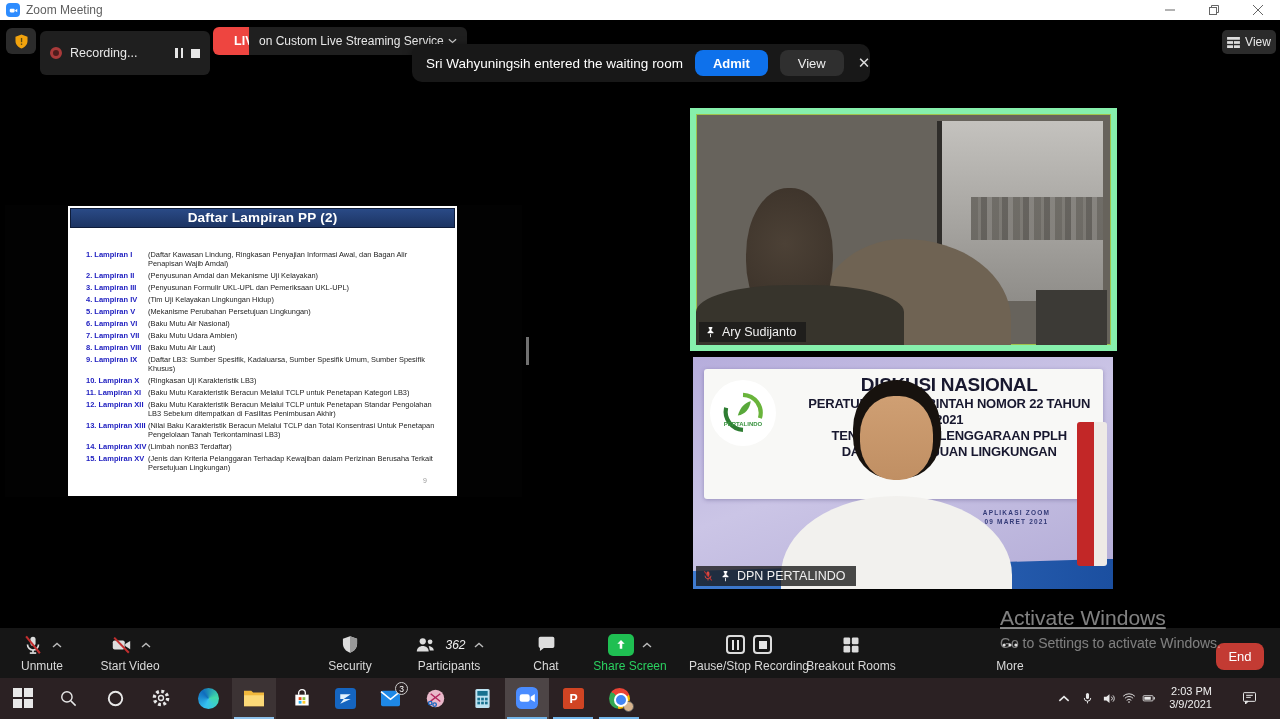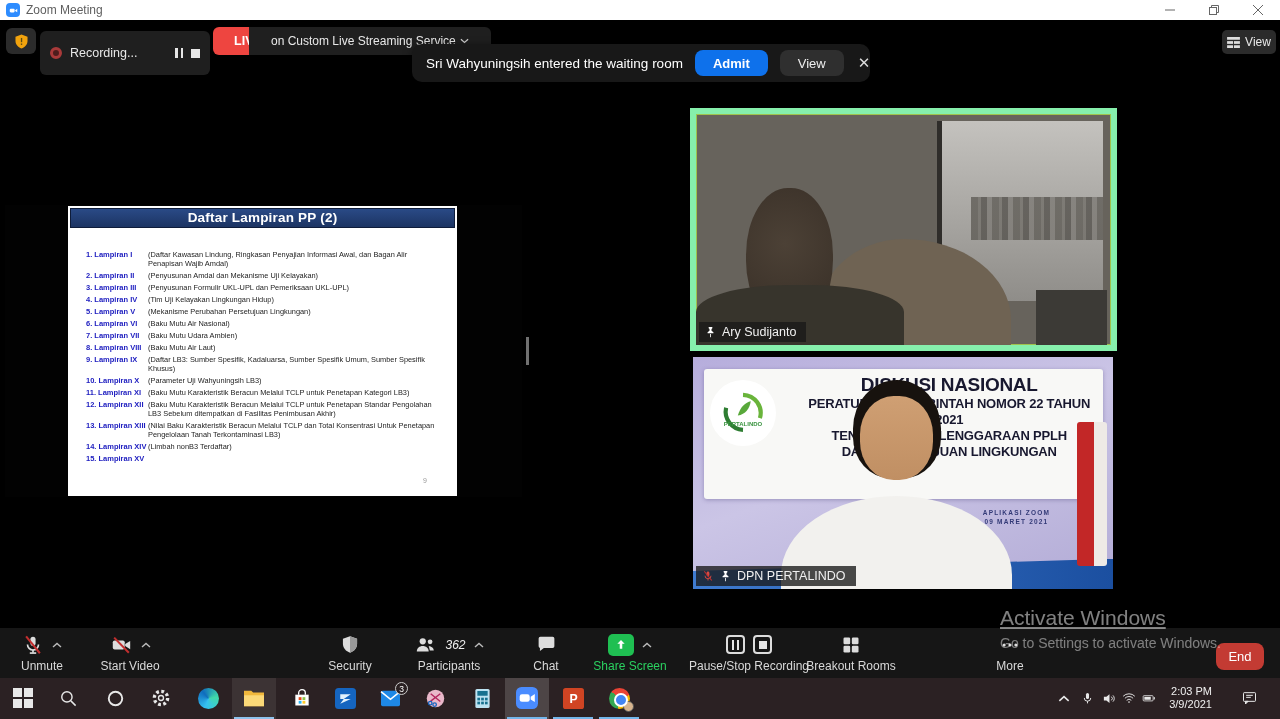--- a/index.html
+++ b/index.html
@@ -14,21 +14,21 @@
 
   
   .pill{position:absolute;background:#1f1f1f;border-radius:6px;display:flex;align-items:center;color:#e8e8e8;}
   .shieldbtn{left:6px;top:28px;width:30px;height:26px;background:#2b2b2b;justify-content:center;}
   .recpill{left:40px;top:31px;width:170px;height:44px;padding:0 10px;gap:8px;font-size:12.5px;}
   .recdot{width:12px;height:12px;border-radius:50%;border:3px solid #a93a3a;background:#4e1d1d;flex:none;}
   .recctl{display:flex;align-items:center;gap:3px;}
   .recbar{width:2.5px;height:10px;background:#e6e6e6;}
   .recsq{width:9px;height:9px;background:#e6e6e6;}
   .livebadge{position:absolute;left:213px;top:27px;width:36px;height:28px;background:#ee4540;border-radius:6px 0 0 6px;color:#fff;font-weight:bold;font-size:12.5px;display:flex;align-items:center;justify-content:center;padding-left:34px;}
-  .streampill{left:249px;top:27px;height:28px;border-radius:0 6px 6px 0;padding:0 22px;gap:4px;font-size:12px;}
+  .streampill{left:249px;top:27px;height:28px;border-radius:0 6px 6px 0;padding:0 10px;gap:4px;font-size:12px;}
   .viewbtn{left:1222px;top:30px;width:54px;height:24px;background:#2b2b2b;border-radius:5px;justify-content:center;gap:5px;font-size:12px;}
 
   
   .wrbanner{position:absolute;left:412px;top:44px;width:458px;height:38px;background:#181818;border-radius:10px;display:flex;align-items:center;padding:0 14px;gap:12px;z-index:60;box-shadow:0 2px 8px rgba(0,0,0,.5);}
   .wrmsg{color:#fff;font-size:13.5px;flex:1;white-space:nowrap;}
   .wrbtn{height:26px;border-radius:8px;border:none;font-size:13px;padding:0 18px;cursor:pointer;}
   .admit{background:#0e71eb;color:#fff;font-weight:bold;}
   .wrview{background:#2f2f2f;color:#eee;}
   .wrclose{color:#ddd;font-size:15px;padding:0 2px;}
 
@@ -201,40 +201,41 @@
           <div class="slide-row">
             <span class="slide-label">8.  Lampiran VIII</span>
             <span class="slide-desc">(Baku Mutu Air Laut)</span>
           </div>
           <div class="slide-row">
             <span class="slide-label">9.  Lampiran IX</span>
             <span class="slide-desc">(Daftar LB3: Sumber Spesifik, Kadaluarsa, Sumber Spesifik Umum, Sumber Spesifik Khusus)</span>
           </div>
           <div class="slide-row">
             <span class="slide-label">10. Lampiran X</span>
-            <span class="slide-desc">(Parameter Uji Wahyuningsih LB3)</span>
+            <span class="slide-desc">(Ringkasan Uji Karakteristik LB3)</span>
           </div>
           <div class="slide-row">
             <span class="slide-label">11. Lampiran XI</span>
             <span class="slide-desc">(Baku Mutu Karakteristik Beracun Melalui TCLP untuk Penetapan Kategori LB3)</span>
           </div>
           <div class="slide-row">
             <span class="slide-label">12. Lampiran XII</span>
             <span class="slide-desc">(Baku Mutu Karakteristik Beracun Melalui TCLP untuk Penetapan Standar Pengolahan LB3 Sebelum ditempatkan di Fasilitas Penimbusan Akhir)</span>
           </div>
           <div class="slide-row">
             <span class="slide-label">13. Lampiran XIII</span>
             <span class="slide-desc">(Nilai Baku Karakteristik Beracun Melalui TCLP dan Total Konsentrasi Untuk Penetapan Pengelolaan Tanah Terkontaminasi LB3)</span>
           </div>
           <div class="slide-row">
             <span class="slide-label">14. Lampiran XIV</span>
             <span class="slide-desc">(Limbah nonB3 Terdaftar)</span>
           </div>
           <div class="slide-row">
             <span class="slide-label">15. Lampiran XV</span>
+            <span class="slide-desc">(Jenis dan Kriteria Pelanggaran Terhadap Kewajiban dalam Perizinan Berusaha Terkait Persetujuan Lingkungan)</span>
           </div>
         </div>
       <div class="pagenum">9</div>
     </div>
   </div>
   <div class="scroller"></div>
 
   <div class="tile tile1">
     <div class="t1win">
         <div class="t1sky"></div>

